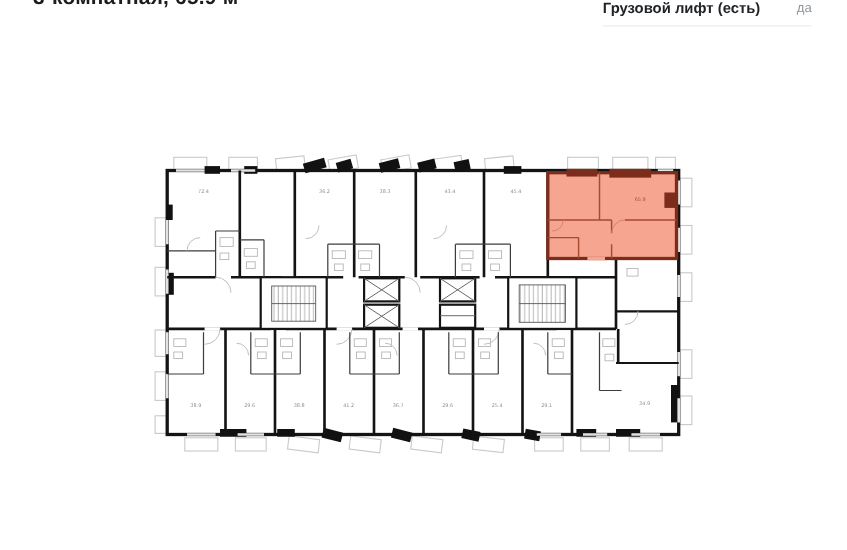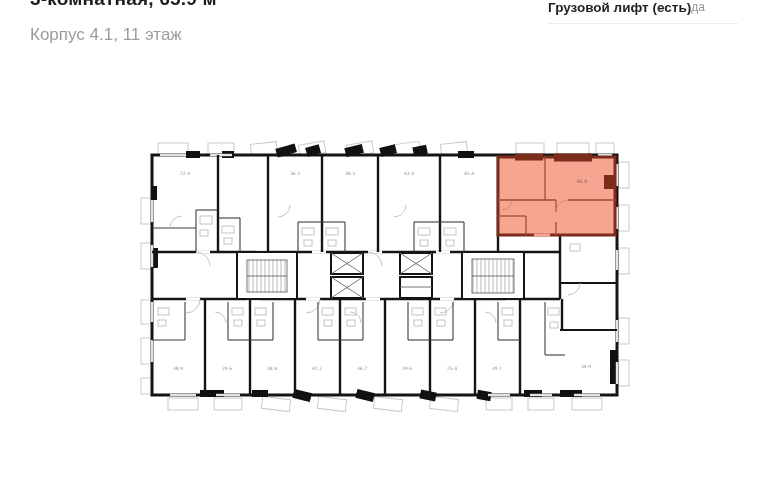--- a/index.html
+++ b/index.html
@@ -2,42 +2,41 @@
 <html><head>
 <meta charset="utf-8">
 <style>
   html,body{margin:0;padding:0;background:#ffffff;}
   .page{position:relative;width:770px;height:500px;background:#ffffff;overflow:hidden;
         font-family:"Liberation Sans","DejaVu Sans",sans-serif;}
   .listing-title{position:absolute;left:30px;top:-12px;margin:0;font-size:19px;font-weight:700;
         color:#1d1d1f;white-space:nowrap;letter-spacing:.2px;}
   .listing-subtitle{position:absolute;left:30px;top:25px;font-size:17px;color:#9b9ba1;white-space:nowrap;}
   .specs{position:absolute;left:548px;top:0;width:190px;}
-  .spec-row{display:flex;justify-content:flex-start;align-items:flex-start;}
+  .spec-row{display:flex;justify-content:space-between;align-items:flex-start;}
   .spec-label{font-size:13.5px;font-weight:700;color:#1e2126;}
   .spec-value{font-size:12px;color:#8f949c;}
   .spec-divider{margin-top:8px;height:1px;background:#ececec;}
   .floorplan-svg{position:absolute;left:140px;top:118px;width:530px;height:300px;}
   .wall{stroke:#141414;fill:none;}
   .thin{stroke:#3c3c3c;stroke-width:1.1;fill:none;}
   .fix{stroke:#b5b5b5;stroke-width:.8;fill:none;}
   .arc{stroke:#bdbdbd;stroke-width:.9;fill:none;}
   .bal{stroke:#c9c9c9;stroke-width:1;fill:#ffffff;}
   .gap{stroke:#e3e3e3;stroke-width:2.4;fill:none;}
   .blk{fill:#111111;stroke:none;}
   .roomlbl{font-family:"DejaVu Sans",sans-serif;font-size:4.5px;fill:#909090;text-anchor:middle;}
   .hl-lbl{font-family:"DejaVu Sans",sans-serif;font-size:4.5px;fill:#8c564a;text-anchor:middle;}
 </style>
 </head>
 <body>
 
 <div class="page">
 
   <h1 class="listing-title">3-комнатная, 65.9 м²</h1>
-  <div class="listing-subtitle">Корпус 4.1, 11 этаж</div>
 
   <div class="specs">
     <div class="spec-row">
       <span class="spec-label">Грузовой лифт (есть)</span>
       <span class="spec-value">да</span>
     </div>
     <div class="spec-divider"></div>
   </div>
 
   <svg class="floorplan-svg" viewBox="140 118 530 300" xmlns="http://www.w3.org/2000/svg">

